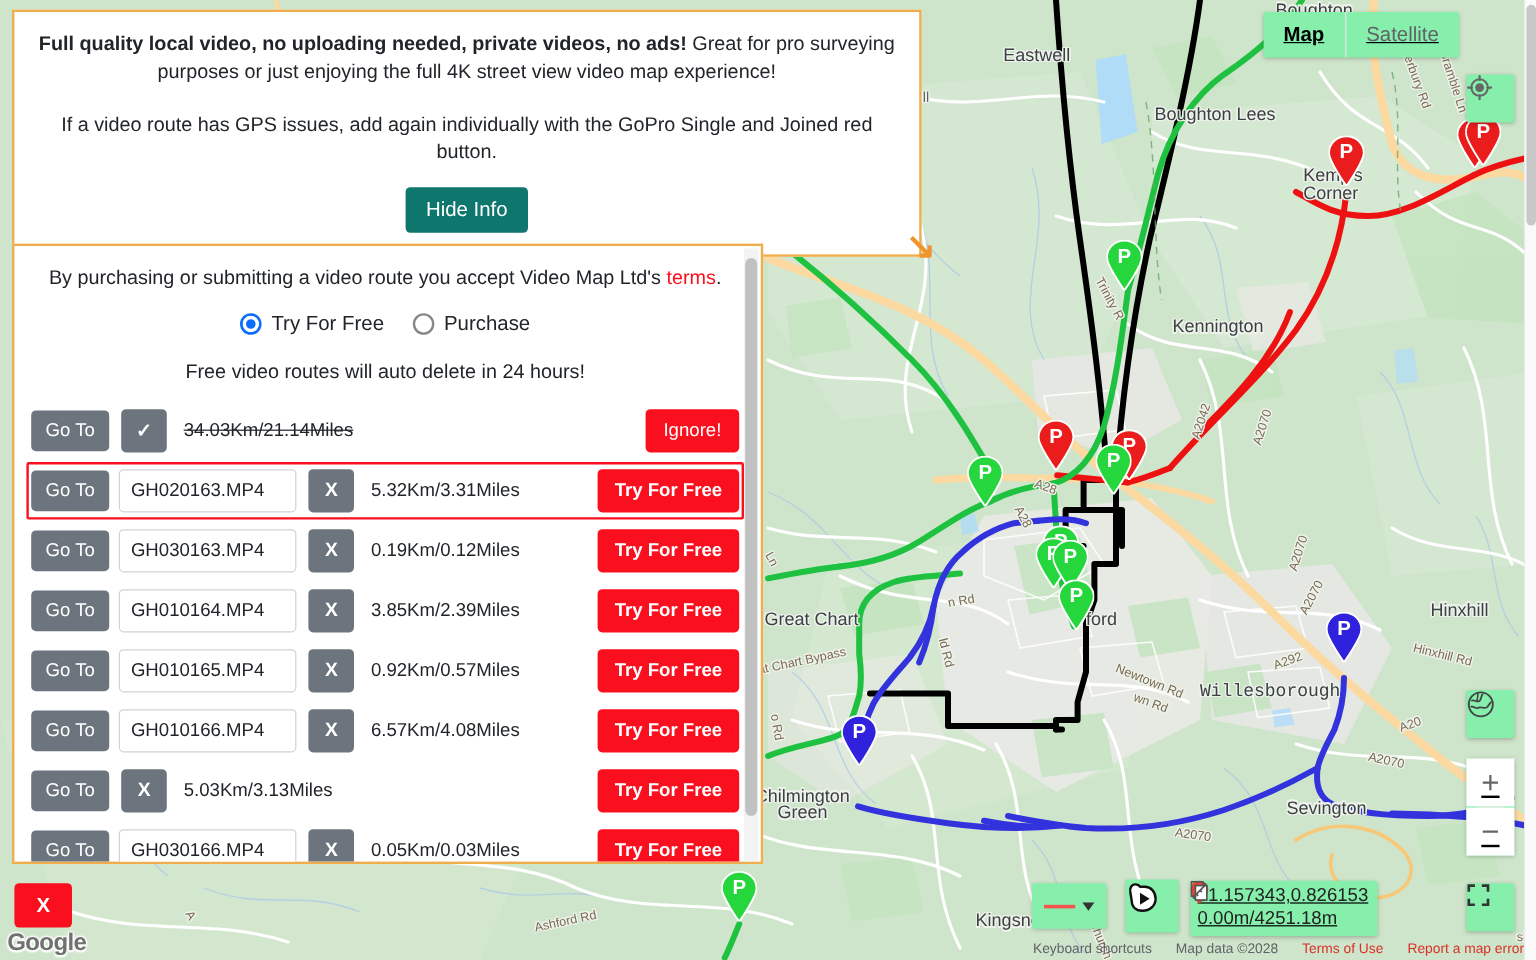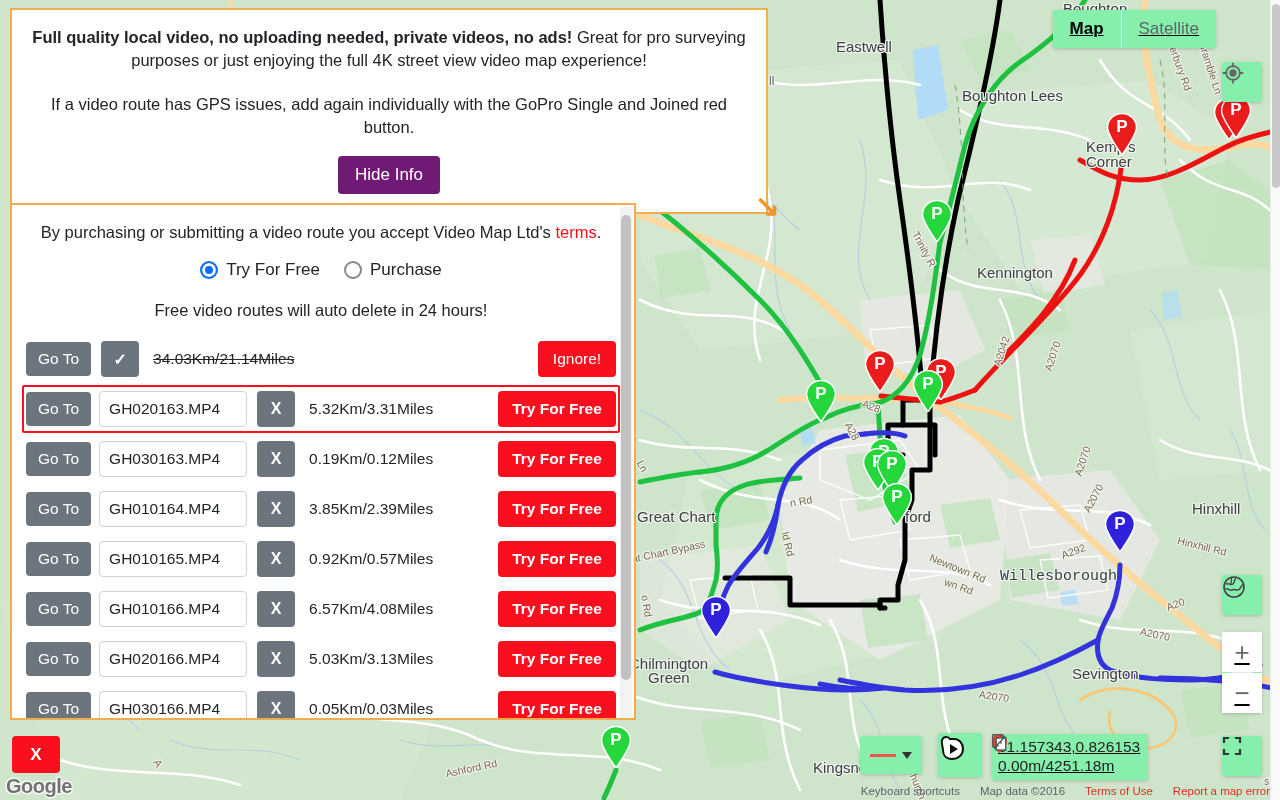--- a/index.html
+++ b/index.html
@@ -106,21 +106,21 @@
   #infopanel {
     position: absolute; top: 8px; left: 10px; width: 758px;
     background: #fff; border: 2px solid #f0ad4e;
     padding: 16px 14px 18px;
     text-align: center;
   }
   #infopanel p { margin: 0 0 14px; font-size: 16.5px; line-height: 1.42; color: #212529; }
   #infopanel p.second { margin: 20px 0 16px; }
   #infopanel b { font-weight: bold; }
   #hideinfo {
-    background: #701a75; color: #fff; border: 0; border-radius: 4px;
+    background: #0f766e; color: #fff; border: 0; border-radius: 4px;
     font-size: 17px; padding: 9px 17px; cursor: pointer;
     font-family: "Liberation Sans", sans-serif;
   }
   #panel-arrow {
     position: absolute; right: -14px; bottom: -9px;
     font-size: 30px; color: #f0952b; line-height: 1; font-weight: bold;
   }
 
   
   #listpanel {
@@ -600,21 +600,21 @@
           </g>
         </svg>
         <span>0.00m/4251.18m</span>
       </div>
     </div>
 
     <div id="gmlogo">Google</div>
 
     <div id="attrib">
       <span>Keyboard shortcuts</span>
-      <span>Map data ©2016</span>
+      <span>Map data ©2028</span>
       <span class="red">Terms of Use</span>
       <span class="red">Report a map error</span>
     </div>
   </div>
 
   <div id="infopanel">
     <p><b>Full quality local video, no uploading needed, private videos, no ads!</b><span> Great for pro surveying purposes or just enjoying the full 4K street view video map experience!</span></p>
     <p class="second">If a video route has GPS issues, add again individually with the GoPro Single and Joined red button.</p>
     <button id="hideinfo">Hide Info</button>
     <div id="panel-arrow">↘</div>
@@ -673,21 +673,20 @@
           </div>
           <div class="row">
             <button class="goto-btn">Go To</button>
             <input class="name-field" value="GH010166.MP4" style="">
             <button class="mark-btn">X</button>
             <span class="dist">6.57Km/4.08Miles</span>
             <button class="act-btn">Try For Free</button>
           </div>
           <div class="row">
             <button class="goto-btn">Go To</button>
-            <input class="name-field" value="GH020166.MP4" style="">
             <button class="mark-btn">X</button>
             <span class="dist">5.03Km/3.13Miles</span>
             <button class="act-btn">Try For Free</button>
           </div>
           <div class="row">
             <button class="goto-btn">Go To</button>
             <input class="name-field" value="GH030166.MP4" style="">
             <button class="mark-btn">X</button>
             <span class="dist">0.05Km/0.03Miles</span>
             <button class="act-btn">Try For Free</button>

